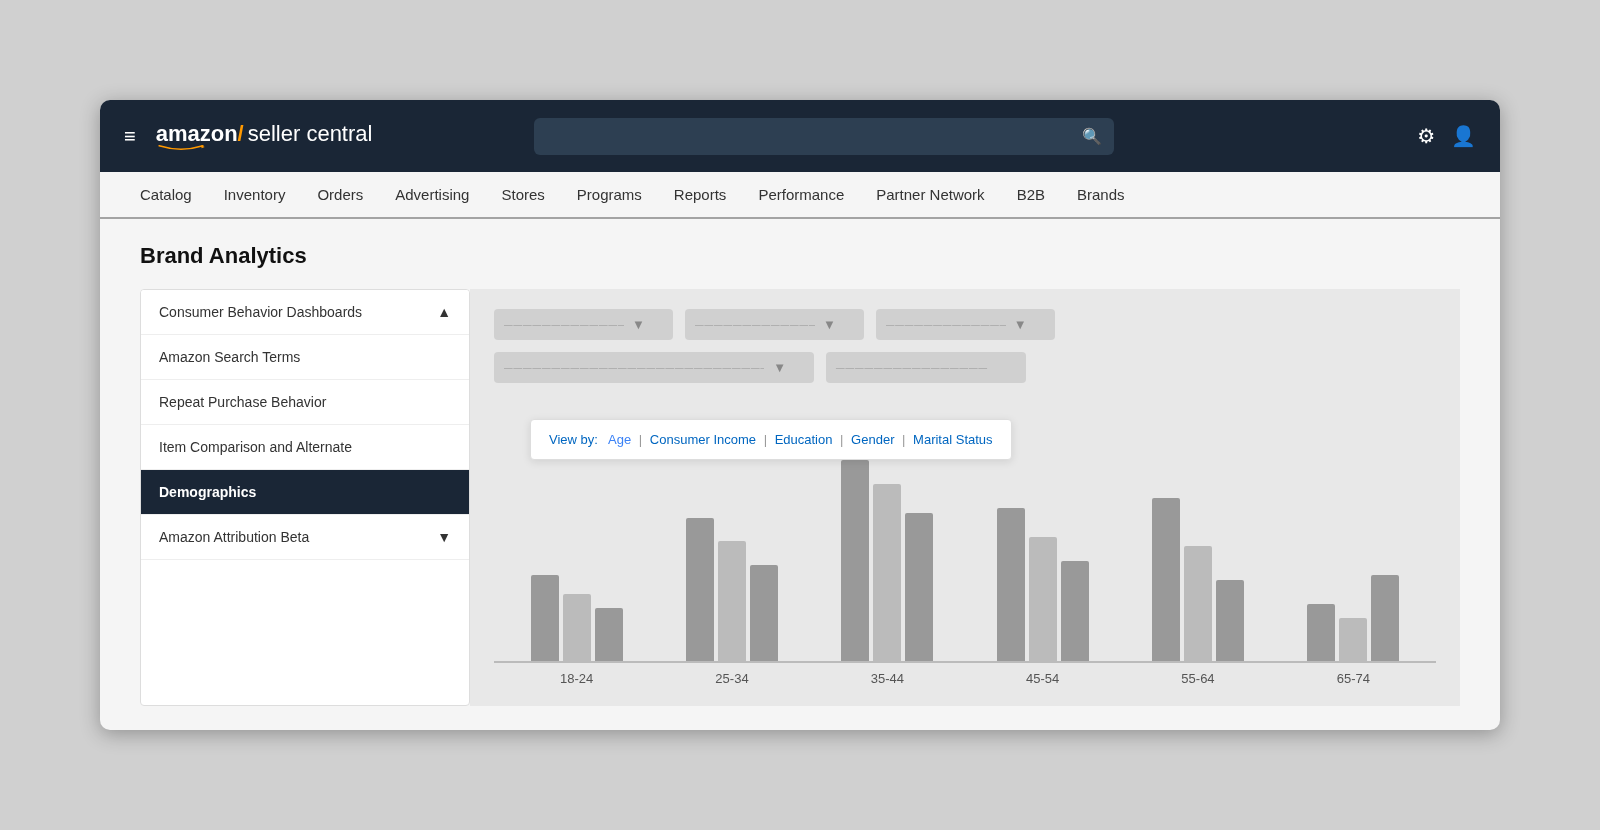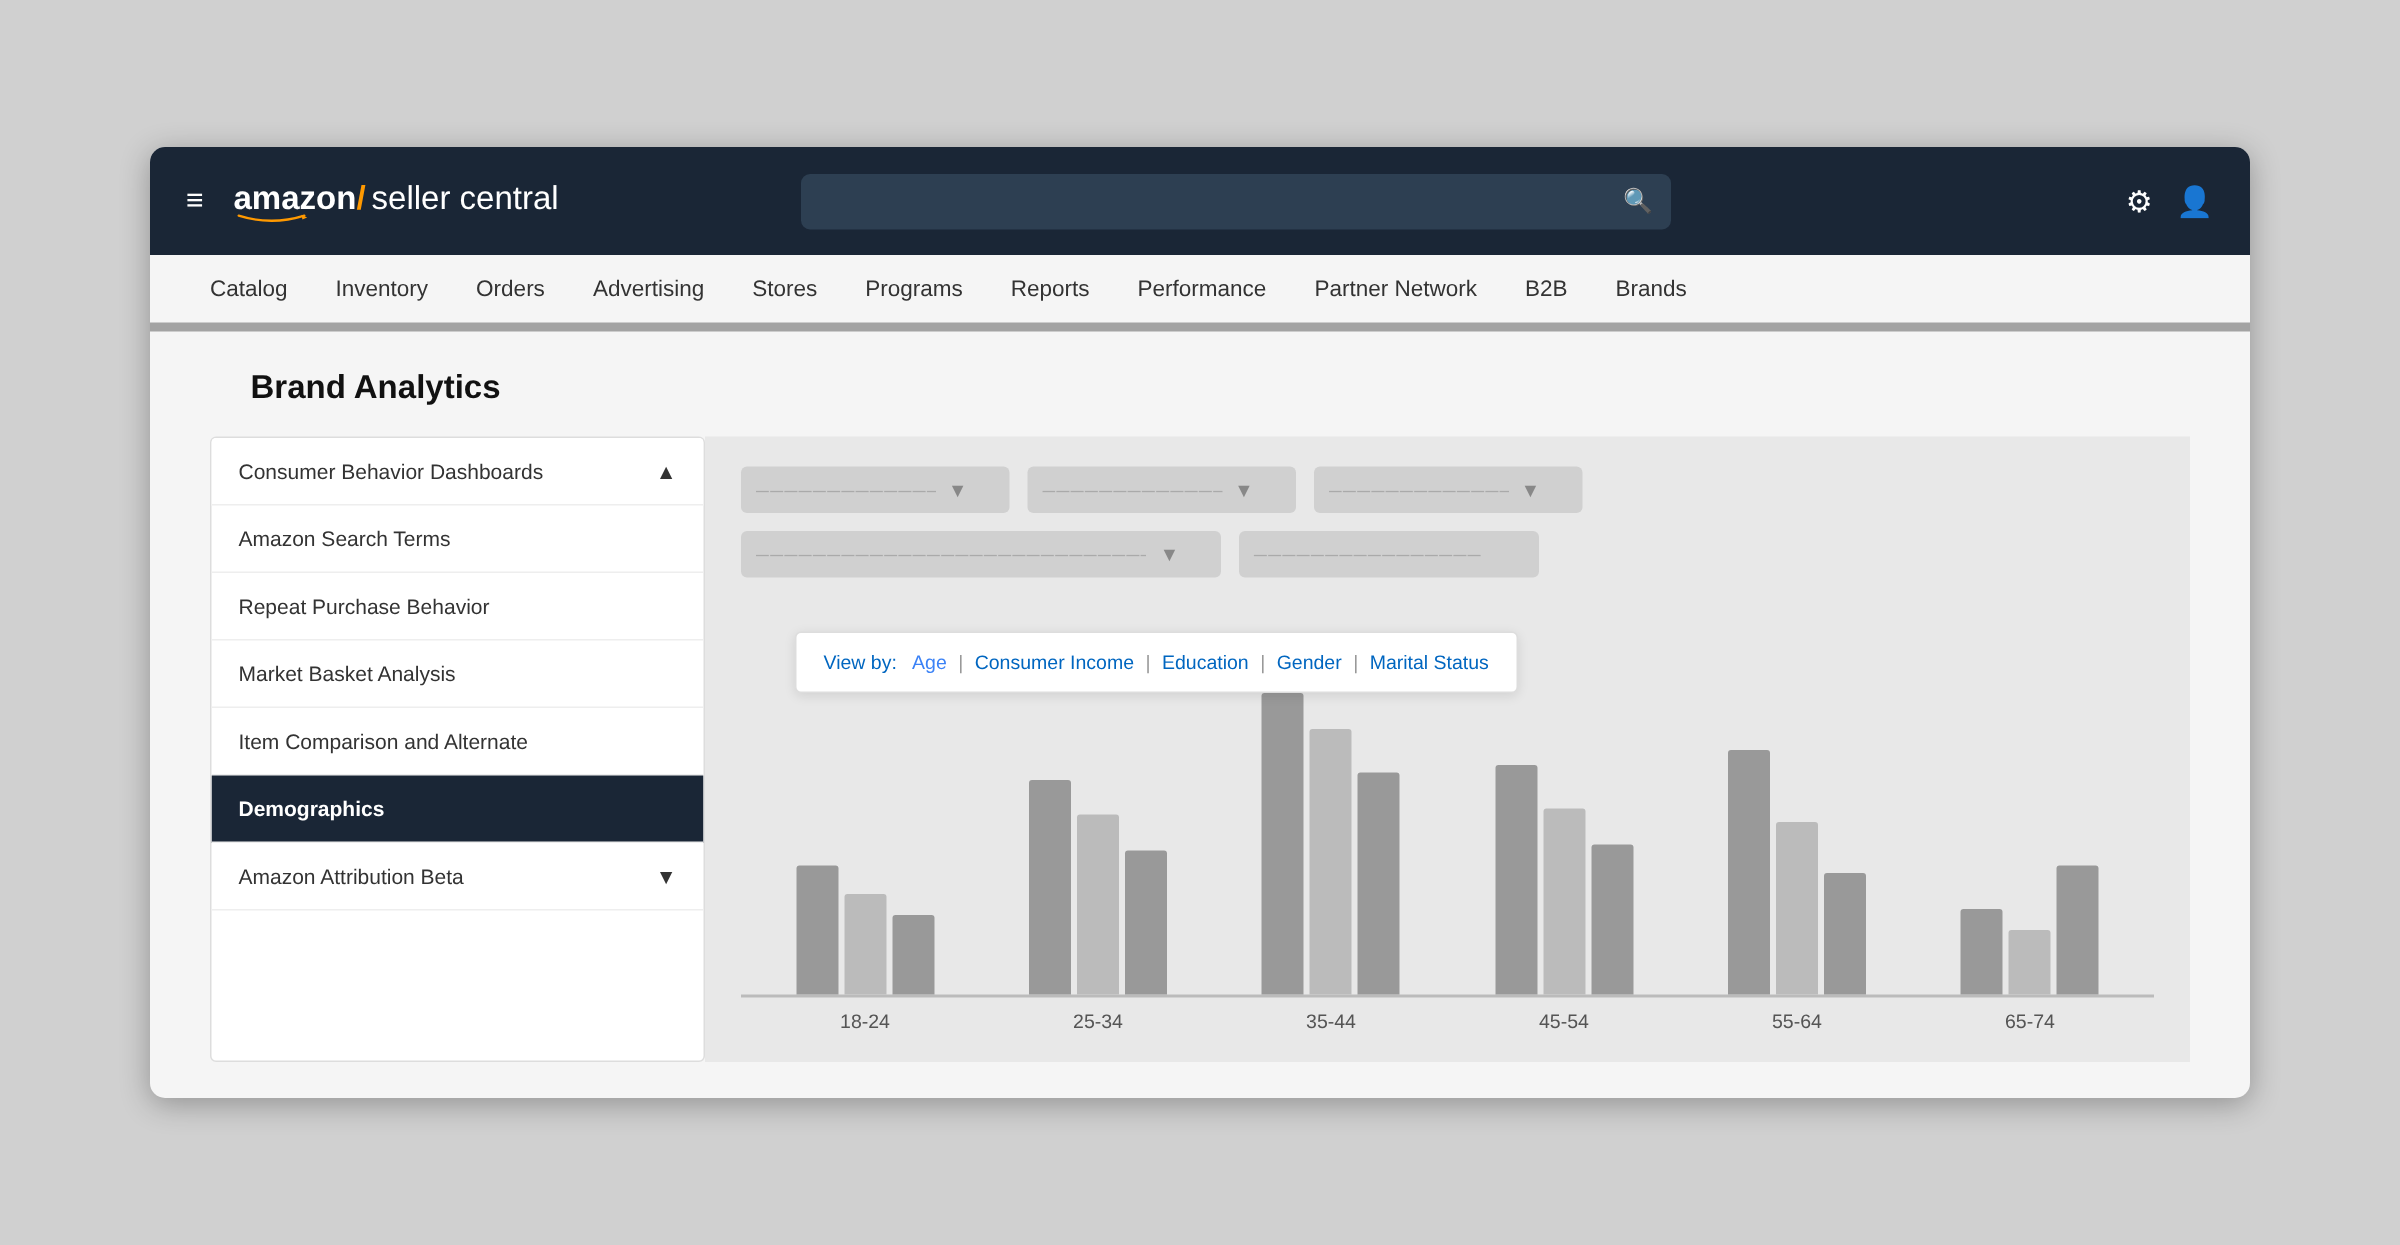--- a/index.html
+++ b/index.html
@@ -93,38 +93,37 @@
       font-size: 20px;
       cursor: pointer;
     }
     
     .secondary-nav {
       background: #f5f5f5;
       padding: 14px 40px;
       display: flex;
       align-items: center;
       gap: 32px;
-      border-bottom: 6px solid #a3a3a3;
+      border-bottom: 2px solid #a3a3a3;
     }
     .nav-item {
       color: #333;
       font-size: 15px;
       cursor: pointer;
       white-space: nowrap;
     }
     
     .page-content {
       padding: 24px 40px;
     }
     .page-title {
       font-size: 22px;
       font-weight: bold;
       color: #111;
       margin-bottom: 20px;
-      margin-left: 27px;
     }
     .main-layout {
       display: flex;
       gap: 0;
       justify-content: flex-end;
     }
     
     .sidebar {
       width: 330px;
       flex-shrink: 0;
@@ -316,21 +315,20 @@
     <h1 class="page-title">Brand Analytics</h1>
     <div class="main-layout">
 
       <div class="sidebar">
         <div class="sidebar-section-header">
           <span>Consumer Behavior Dashboards</span>
           <span>▲</span>
         </div>
         <div class="sidebar-item">Amazon Search Terms</div>
         <div class="sidebar-item">Repeat Purchase Behavior</div>
-        <div class="sidebar-item">Market Basket Analysis</div>
         <div class="sidebar-item">Item Comparison and Alternate</div>
         <div class="sidebar-item active">Demographics</div>
         <div class="sidebar-item-with-arrow">
           <span>Amazon Attribution Beta</span>
           <span>▼</span>
         </div>
       </div>
 
       <div class="chart-area">
 

